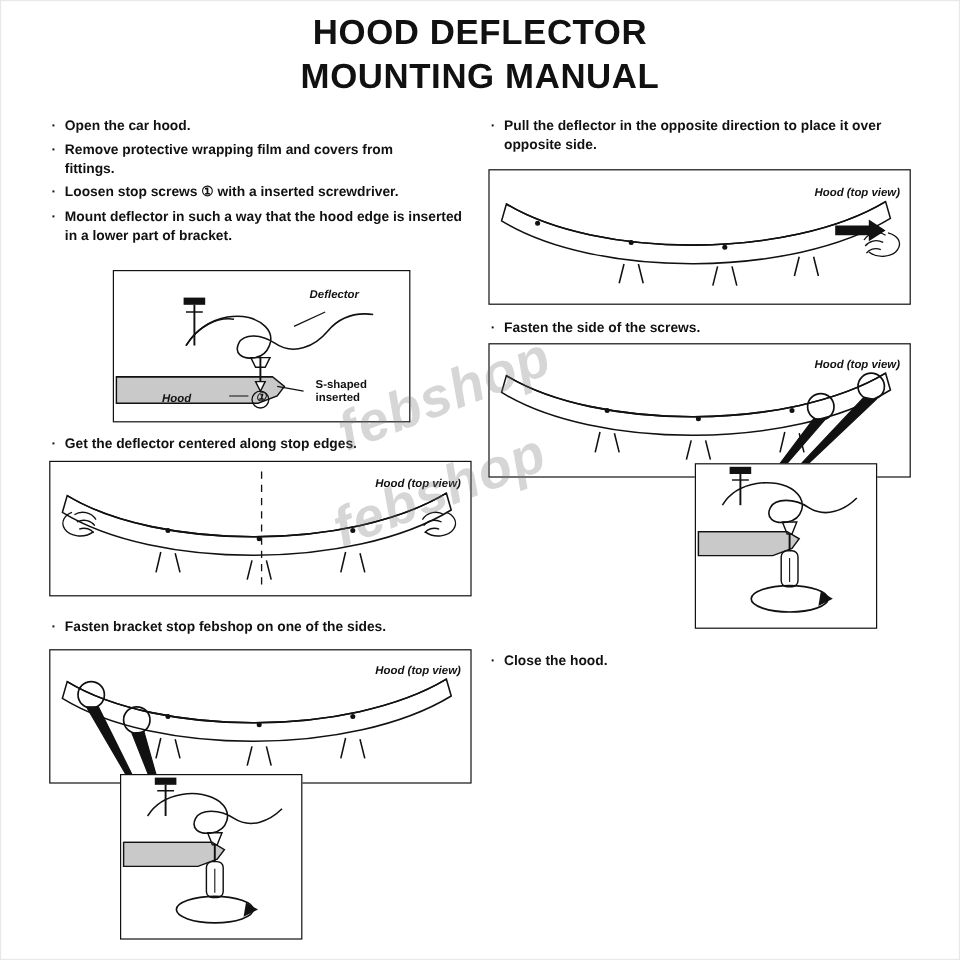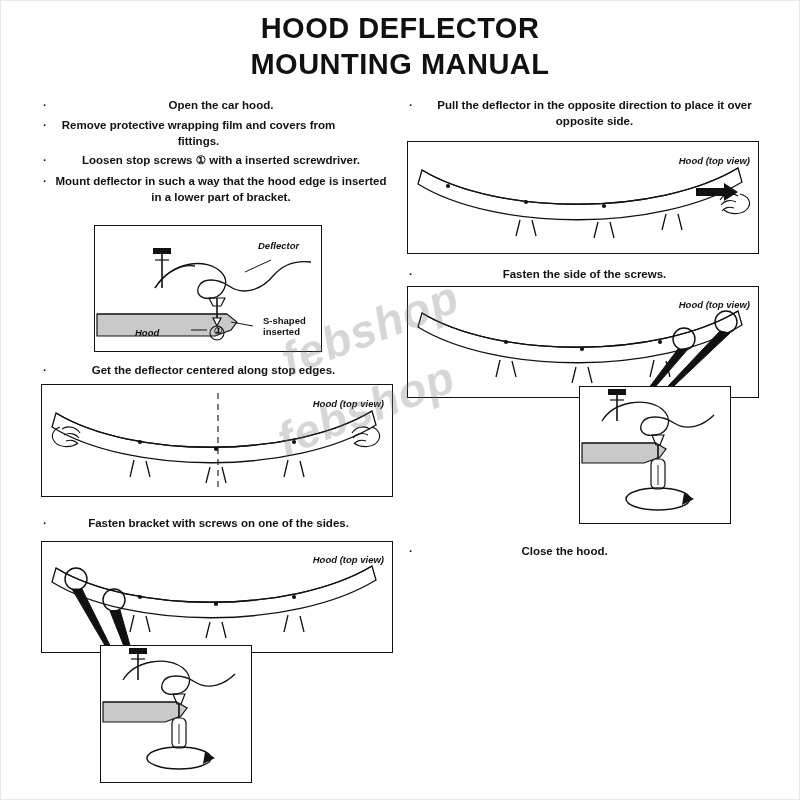--- a/index.html
+++ b/index.html
@@ -41,21 +41,20 @@
     line-height: 1.38;
   }
   .bullet .dot {
     position: absolute;
     left: 0;
     top: 0;
   }
   .bullet .txt {
     display: block;
     padding-left: 11px;
-    text-align: center;
   }
 
   .panel {
     position: absolute;
     border: 1.4px solid #111;
     background: transparent;
     box-sizing: border-box;
   }
   .panel-label {
     position: absolute;
@@ -107,21 +106,21 @@
   </div>
   <div class="bullet" style="left:42px; top:152px; width:345px;">
     <span class="dot">·</span>
     <span class="txt">Loosen stop screws ① with a inserted screwdriver.</span>
   </div>
   <div class="bullet" style="left:42px; top:173px; width:345px;">
     <span class="dot">·</span>
     <span class="txt">Mount deflector in such a way that the hood edge is inserted in a lower part of bracket.</span>
   </div>
 
-  <div class="panel" style="left:93px; top:224px; width:228px; height:127px;">
+  <div class="panel" style="left:93px; top:224px; width:248px; height:127px;">
     <svg width="246" height="125" viewBox="0 0 246 125">
 
       <path d="M2 88 L2 110 L120 110 L136 104 L142 96 L132 88 Z" fill="#c9c9c9" stroke="#111" stroke-width="1.2"></path>
       <path d="M2 88 L132 88" stroke="#111" stroke-width="1.2" fill="none"></path>
 
       <path d="M60 62 C 78 34, 112 32, 126 46 C 136 56, 128 70, 118 72 C 106 74, 100 68, 104 60
                C 108 52, 122 52, 134 60 C 150 71, 168 62, 178 50 C 188 38, 200 34, 216 36" fill="none" stroke="#111" stroke-width="1.3"></path>
       <path d="M60 62 C 70 46, 86 38, 100 40" fill="none" stroke="#111" stroke-width="1.3"></path>
 
       <rect x="58" y="22" width="18" height="6" fill="#111"></rect>
@@ -178,21 +177,21 @@
         <path d="M328 44 C 322 40, 314 42, 310 48"></path>
         <path d="M326 50 C 320 47, 314 49, 311 53"></path>
         <path d="M324 56 C 319 54, 314 56, 312 59"></path>
       </g>
     </svg>
     <span class="panel-label" style="right:8px; top:13px;">Hood (top view)</span>
   </div>
 
   <div class="bullet" style="left:42px; top:515px; width:340px;">
     <span class="dot">·</span>
-    <span class="txt">Fasten bracket with screws on one of the sides.</span>
+    <span class="txt">Fasten bracket stop febshop on one of the sides.</span>
   </div>
 
   <div class="panel" style="left:40px; top:540px; width:352px; height:112px;">
     <svg width="350" height="110" viewBox="0 0 350 110">
       <path d="M14 26 C 90 72, 250 72, 330 24 L 334 38 C 252 88, 88 88, 10 40 Z" fill="#ffffff" stroke="#111" stroke-width="1.3"></path>
       <path d="M14 26 C 90 72, 250 72, 330 24" fill="none" stroke="#111" stroke-width="1.3"></path>
       <circle cx="98" cy="55" r="2.1" fill="#111"></circle>
       <circle cx="174" cy="62" r="2.1" fill="#111"></circle>
       <circle cx="252" cy="55" r="2.1" fill="#111"></circle>
       <path d="M92 73 L88 90 M104 74 L108 90" stroke="#111" stroke-width="1.3" fill="none"></path>

